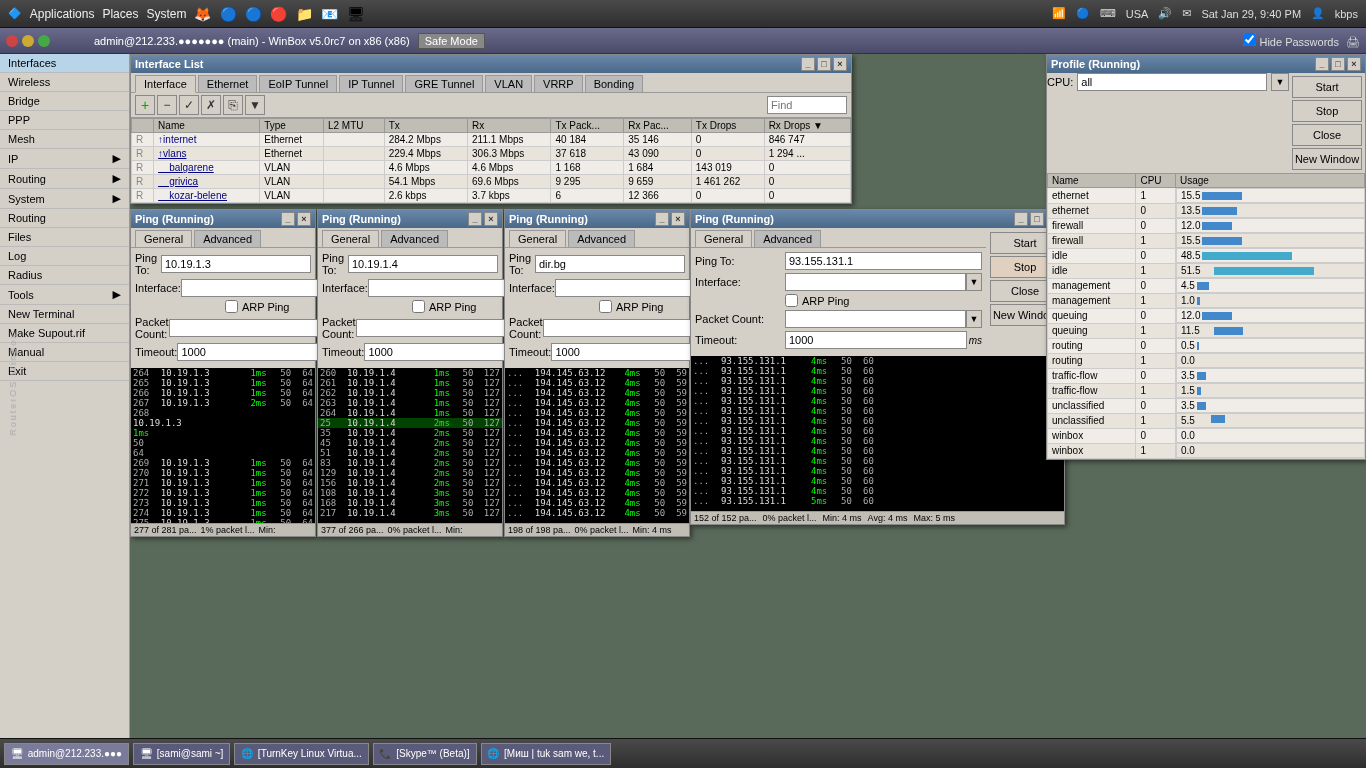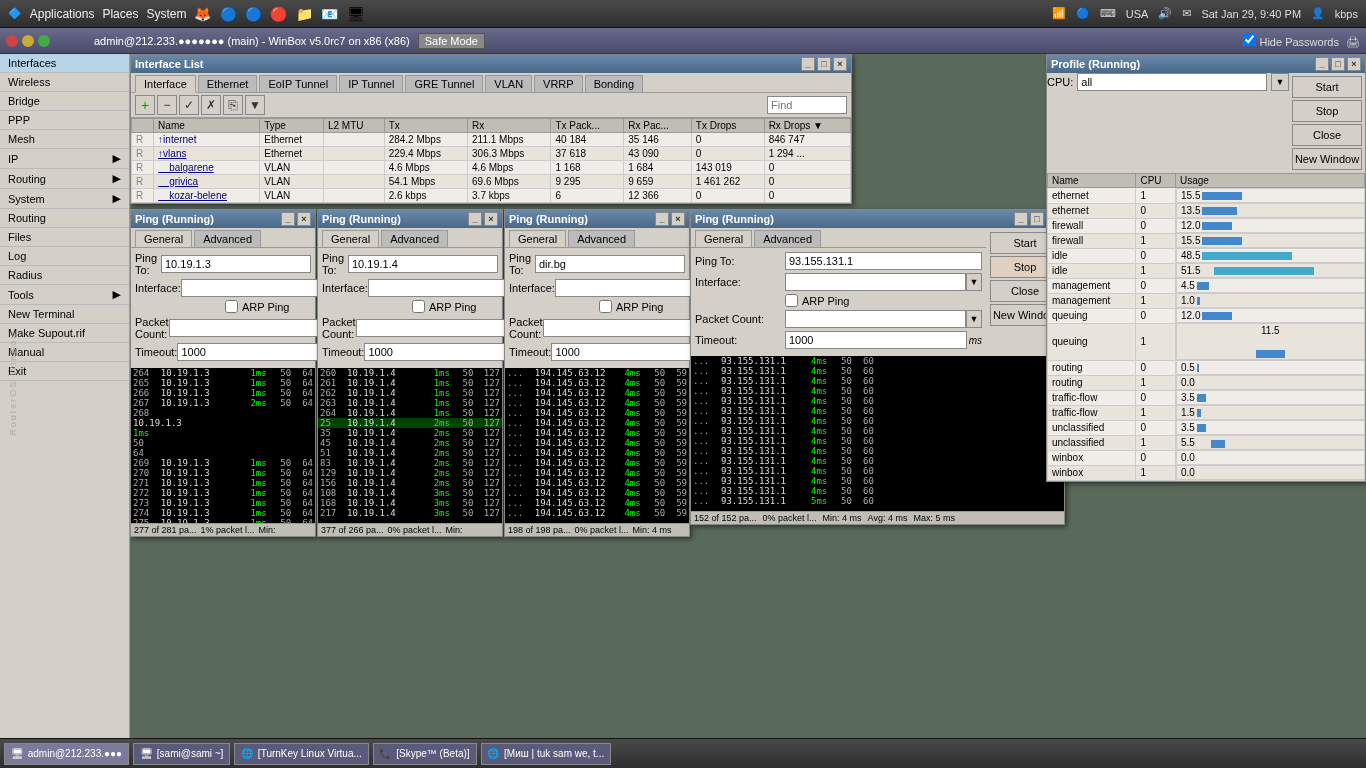--- a/index.html
+++ b/index.html
@@ -1196,21 +1196,21 @@
     <td>queuing</td>
     <td>0</td>
     <td style="display:flex;align-items:center;gap:2px;">
       <span>12.0</span>
       <div style="width:30px;height:8px;background:#4488cc;display:inline-block;"></div>
     </td>
   </tr>
               <tr>
     <td>queuing</td>
     <td>1</td>
-    <td style="display:flex;align-items:center;gap:14px;flex-direction:column;">
+    <td style="display:flex;align-items:center;gap:14px;">
       <span>11.5</span>
       <div style="width:29px;height:8px;background:#4488cc;display:inline-block;"></div>
     </td>
   </tr>
               <tr>
     <td>routing</td>
     <td>0</td>
     <td style="display:flex;align-items:center;gap:2px;">
       <span>0.5</span>
       <div style="width:2px;height:8px;background:#4488cc;display:inline-block;"></div>
@@ -1244,21 +1244,21 @@
     <td>unclassified</td>
     <td>0</td>
     <td style="display:flex;align-items:center;gap:2px;">
       <span>3.5</span>
       <div style="width:9px;height:8px;background:#4488cc;display:inline-block;"></div>
     </td>
   </tr>
               <tr>
     <td>unclassified</td>
     <td>1</td>
-    <td style="display:flex;align-items:flex-end;gap:16px;">
+    <td style="display:flex;align-items:flex-start;gap:16px;">
       <span>5.5</span>
       <div style="width:14px;height:8px;background:#4488cc;display:inline-block;"></div>
     </td>
   </tr>
               <tr>
     <td>winbox</td>
     <td>0</td>
     <td style="display:flex;align-items:center;gap:2px;">
       <span>0.0</span>
 

